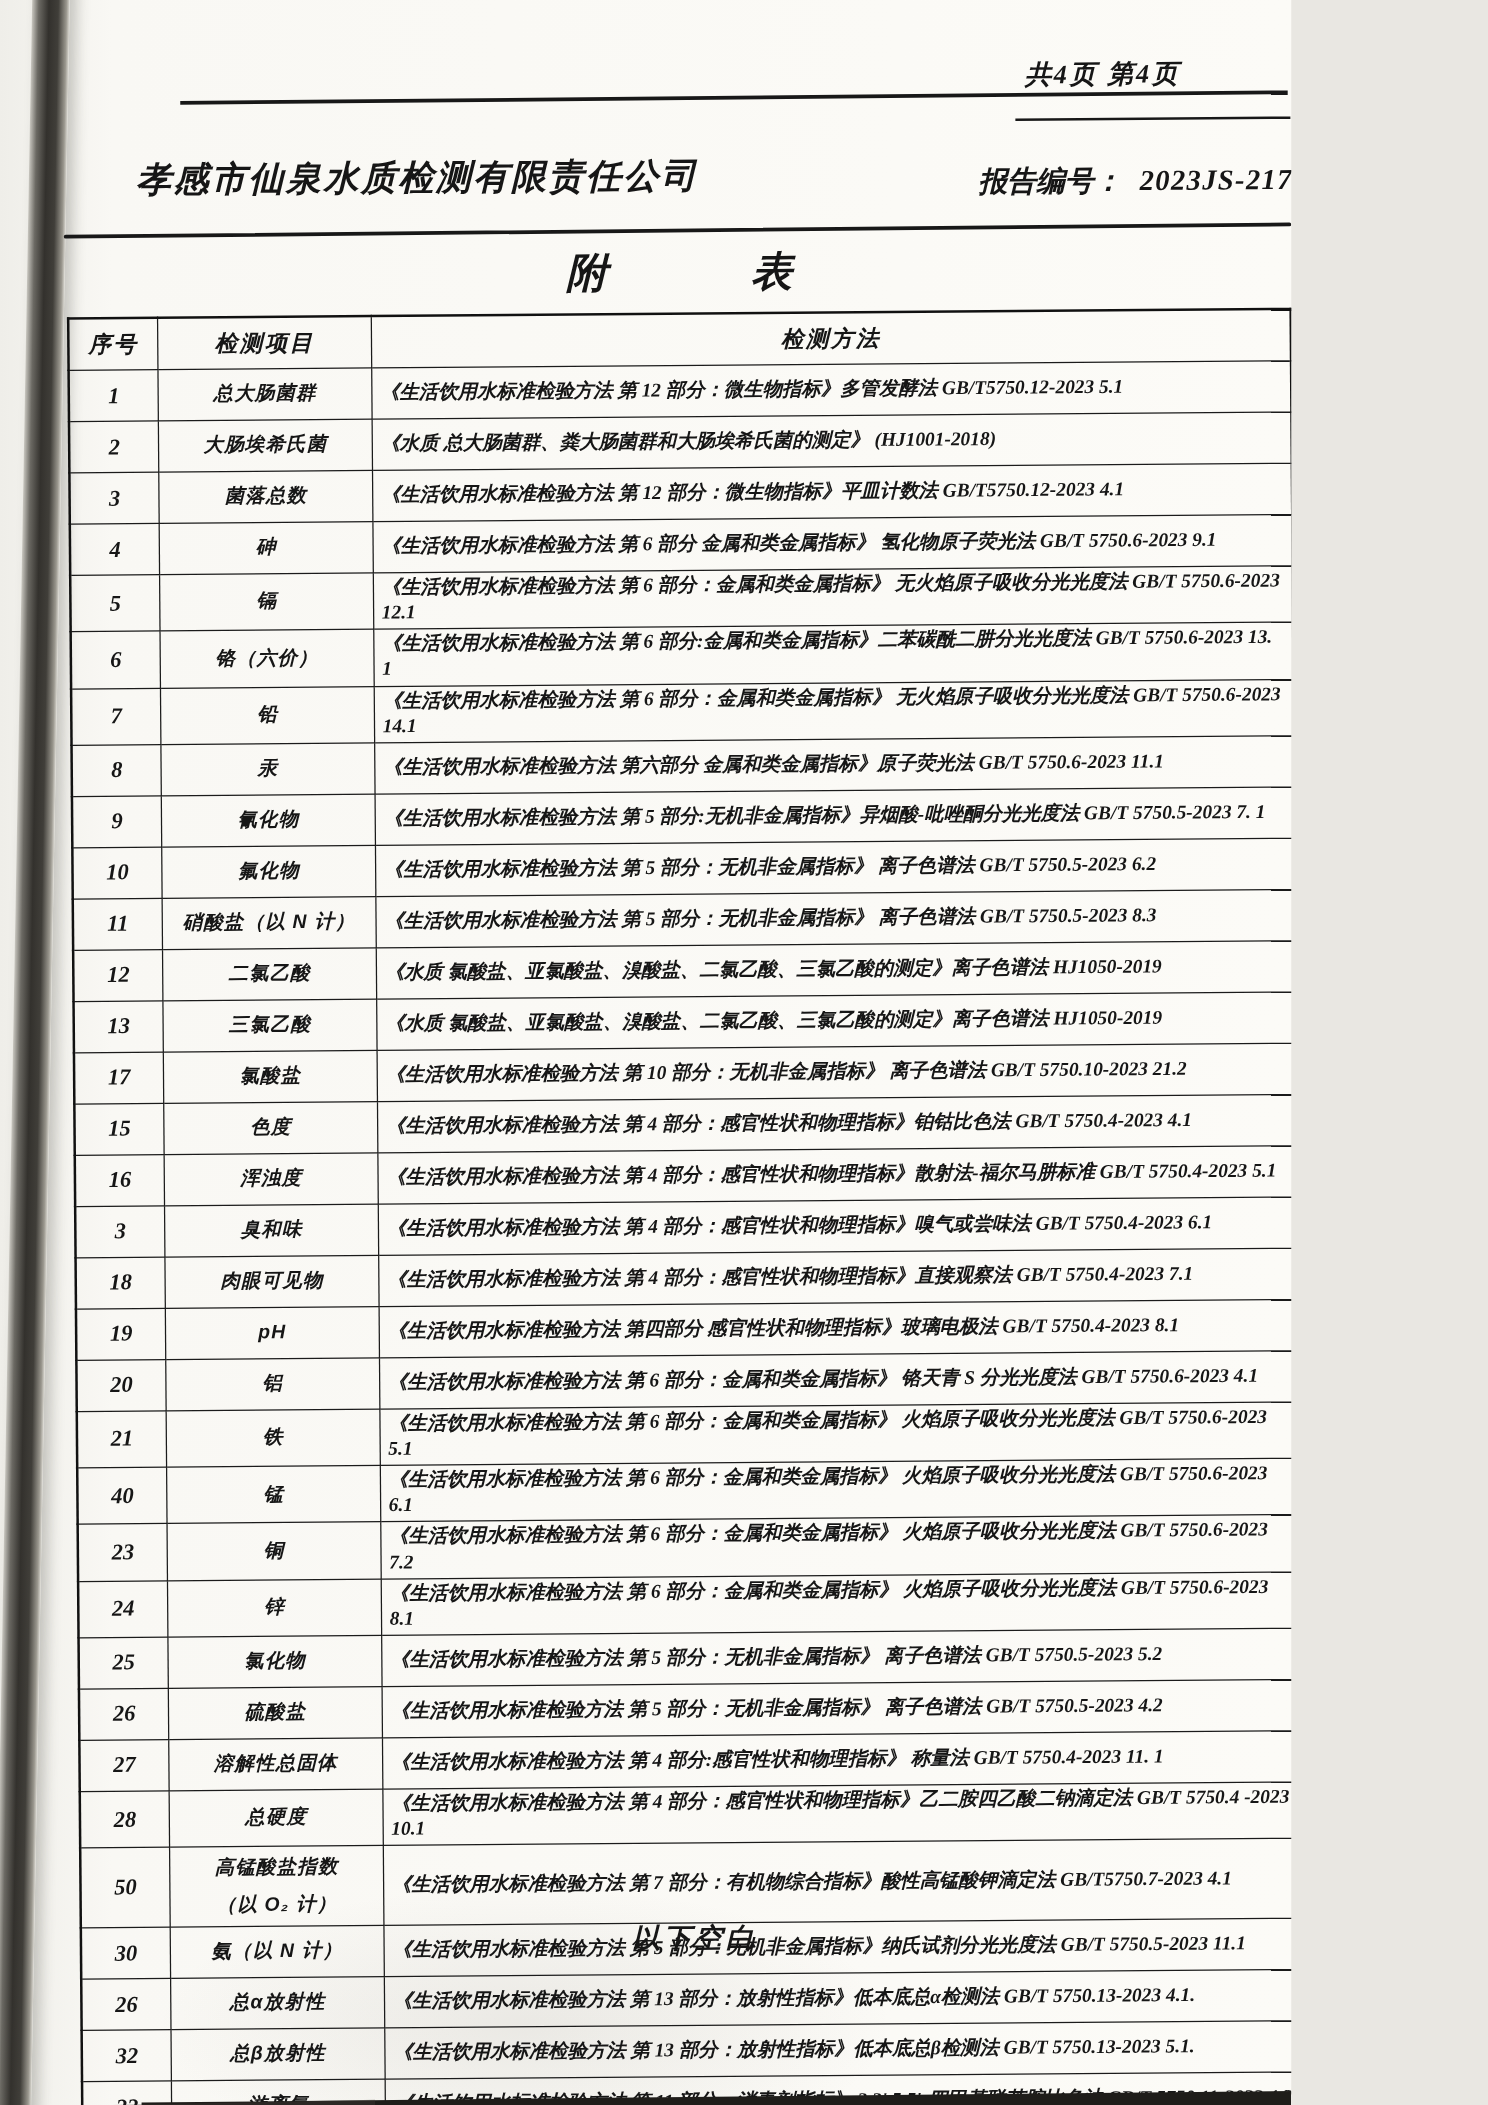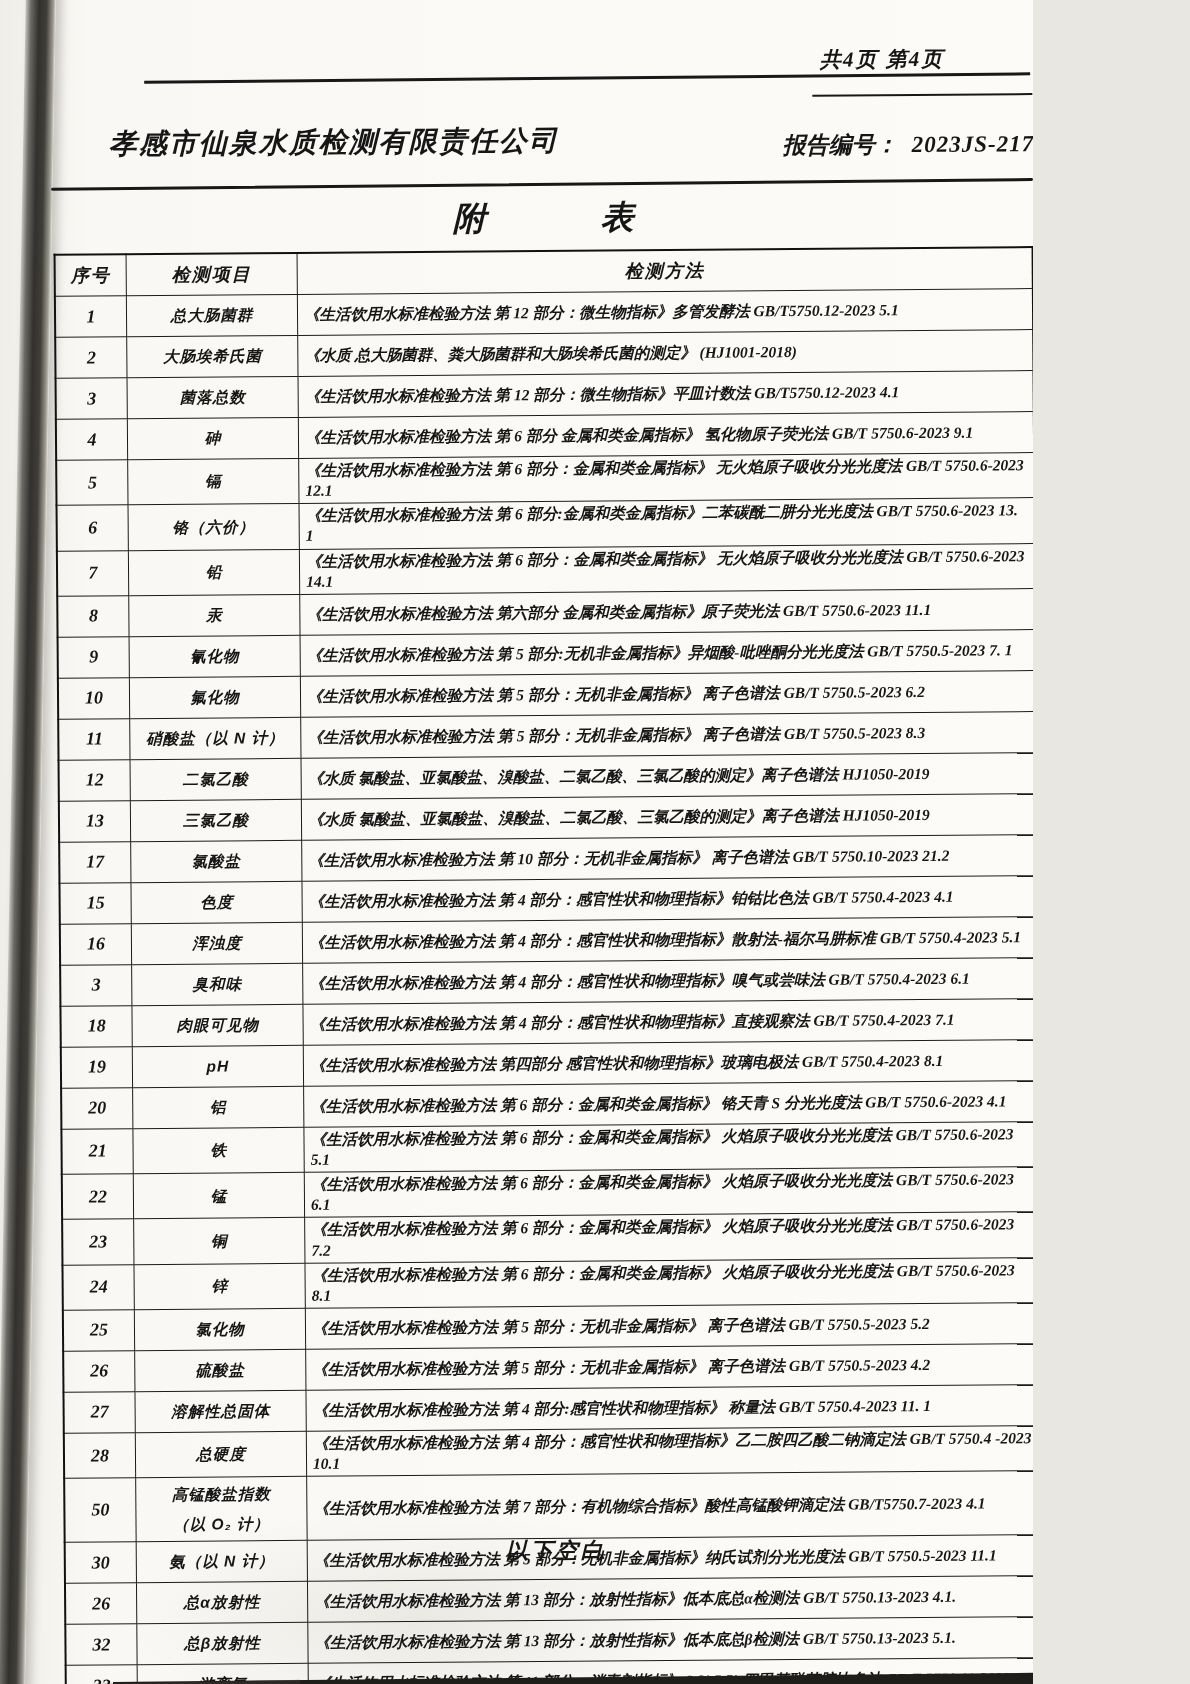--- a/index.html
+++ b/index.html
@@ -181,21 +181,21 @@
     <td class="no">20</td>
     <td class="item">铝</td>
     <td class="method">《生活饮用水标准检验方法 第 6 部分：金属和类金属指标》 铬天青 S 分光光度法 GB/T 5750.6-2023 4.1</td>
   </tr>
           <tr>
     <td class="no">21</td>
     <td class="item">铁</td>
     <td class="method">《生活饮用水标准检验方法 第 6 部分：金属和类金属指标》 火焰原子吸收分光光度法 GB/T 5750.6-2023 5.1</td>
   </tr>
           <tr>
-    <td class="no">22</td>
+    <td class="no">40</td>
     <td class="item">锰</td>
     <td class="method">《生活饮用水标准检验方法 第 6 部分：金属和类金属指标》 火焰原子吸收分光光度法 GB/T 5750.6-2023 6.1</td>
   </tr>
           <tr>
     <td class="no">23</td>
     <td class="item">铜</td>
     <td class="method">《生活饮用水标准检验方法 第 6 部分：金属和类金属指标》 火焰原子吸收分光光度法 GB/T 5750.6-2023 7.2</td>
   </tr>
           <tr>
     <td class="no">24</td>

